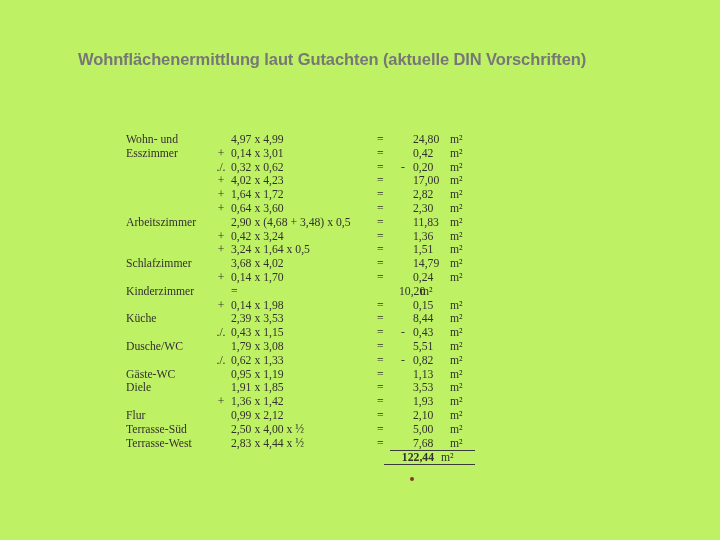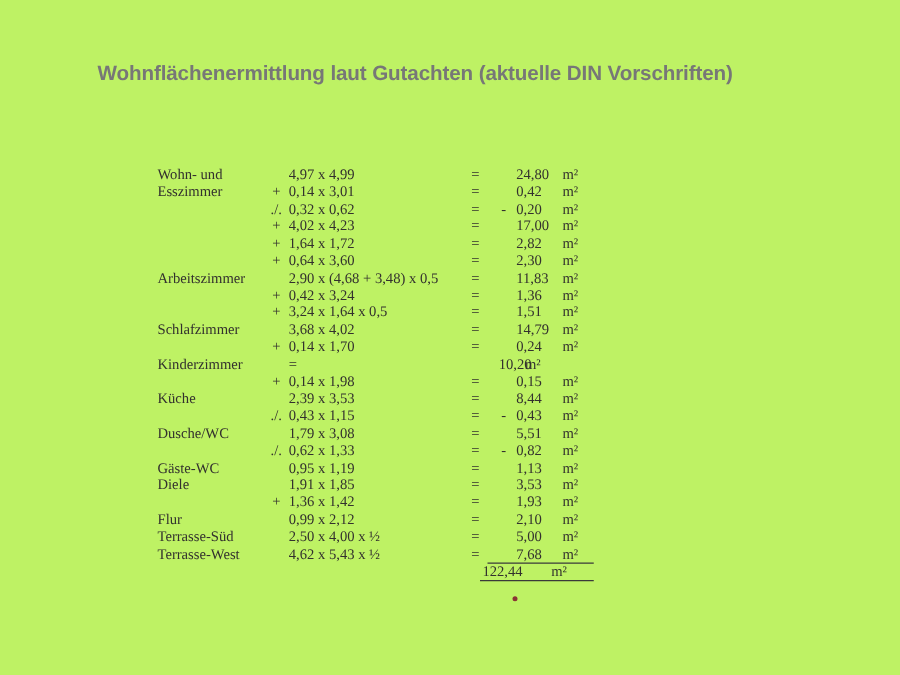--- a/index.html
+++ b/index.html
@@ -37,21 +37,21 @@
   .c-op{text-align:center;}
   .c-expr{text-align:left;}
   .c-eq{text-align:left;}
   .c-sign{text-align:left;padding-left:2px;}
   .c-val{text-align:left;}
   .c-unit{text-align:left;padding-left:7px;}
   .total-row{
     position:absolute;top:451px;left:370px;height:13.8px;line-height:13.8px;
     font-size:11.7px;color:var(--text-color);white-space:nowrap;
   }
-  .total-value{display:inline-block;width:64px;text-align:center;}
+  .total-value{display:inline-block;width:64px;text-align:right;font-weight:bold;}
   .total-unit{display:inline-block;padding-left:7px;}
   .rule{position:absolute;height:1.4px;background:#3a3a3a;}
   .rule-subtotal{left:390px;top:450px;width:85px;}
   .rule-total{left:384px;top:464px;width:91px;}
   .red-dot{
     position:absolute;left:410px;top:477px;width:4px;height:4px;
     border-radius:50%;background:var(--dot-color);
   }
 </style>
 </head>
@@ -256,21 +256,21 @@
     <span class="c-op"></span>
     <span class="c-expr">2,50 x 4,00 x ½</span>
     <span class="c-eq">=</span>
     <span class="c-sign"></span>
     <span class="c-val">5,00</span>
     <span class="c-unit">m²</span>
   </div>
       <div class="row">
     <span class="c-room">Terrasse-West</span>
     <span class="c-op"></span>
-    <span class="c-expr">4,62 x 5,43 x ½</span>
+    <span class="c-expr">2,83 x 4,44 x ½</span>
     <span class="c-eq">=</span>
     <span class="c-sign"></span>
     <span class="c-val">7,68</span>
     <span class="c-unit">m²</span>
   </div>
     </div>
 
   <div class="rule rule-subtotal"></div>
 
   <div class="total-row">

